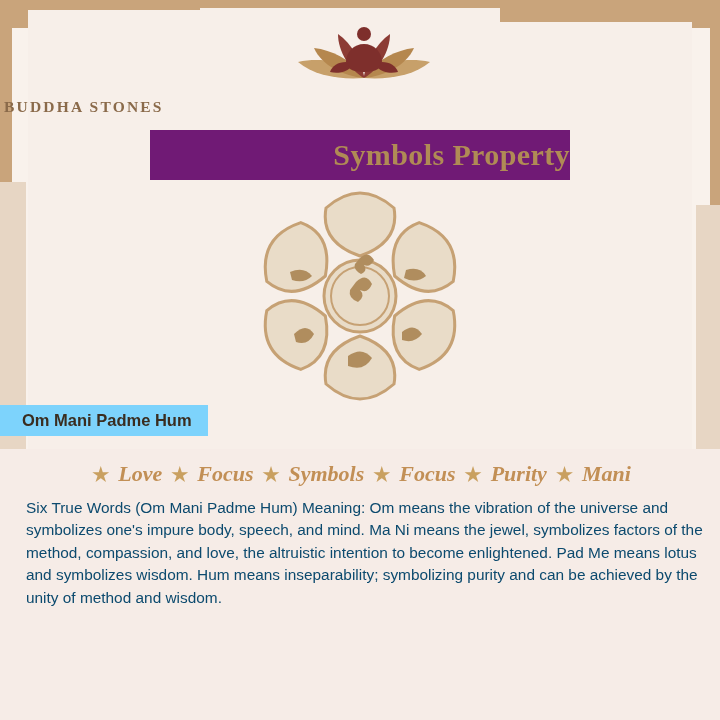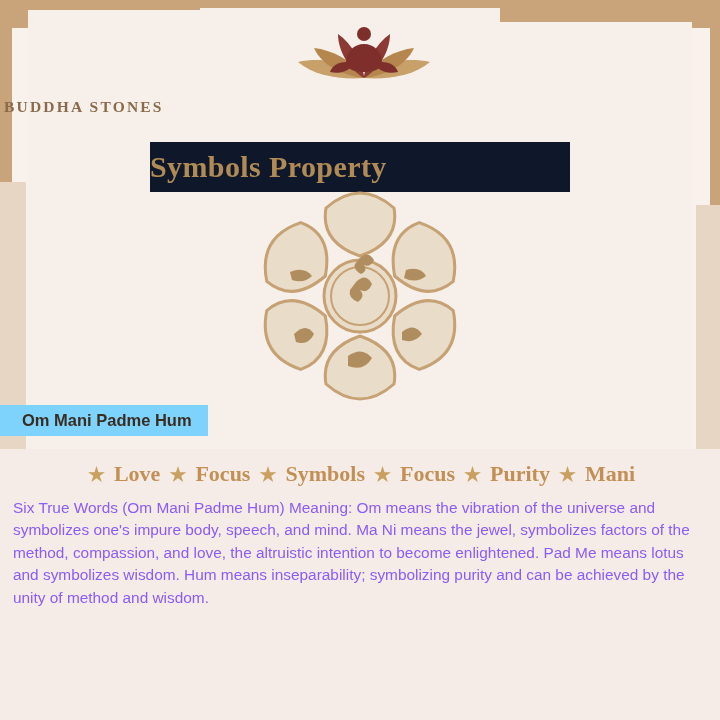--- a/index.html
+++ b/index.html
@@ -95,26 +95,26 @@
     font-family: "Liberation Serif", serif;
     font-size: 15.5px;
     letter-spacing: 2.2px;
     color: #8a6a4a;
     font-weight: 700;
   }
 
   
   .title-band {
     position: absolute;
-    left: 150px; top: 142px;
+    left: 150px; top: 130px;
     width: 420px; height: 50px;
-    background: #0f172a;
+    background: #701a75;
     display: flex;
     align-items: center;
-    justify-content: flex-start;
+    justify-content: flex-end;
   }
   .title-band .title-text {
     font-family: "Liberation Serif", serif;
     font-weight: 700;
     font-size: 30px;
     color: #b08b55;
     letter-spacing: 0.4px;
   }
 
   
@@ -158,26 +158,27 @@
     font-size: 22px;
     font-family: "Liberation Serif", serif;
   }
   .kw-star {
     color: #c9a060;
     font-size: 19px;
     padding: 0 5px;
   }
   .kw {
     padding: 0 2px;
+    font-style: italic;
   }
   .body-copy {
-    padding: 10px 13px 0 13px;
+    padding: 10px 13px 0 26px;
     font-size: 15.4px;
     line-height: 1.46;
-    color: #8b5cf6;
+    color: #0c4a6e;
     font-family: "Liberation Sans", sans-serif;
   }
   .body-copy p {
     margin: 0;
   }
 </style>
 </head>
 <body>
 
 <div class="page">

